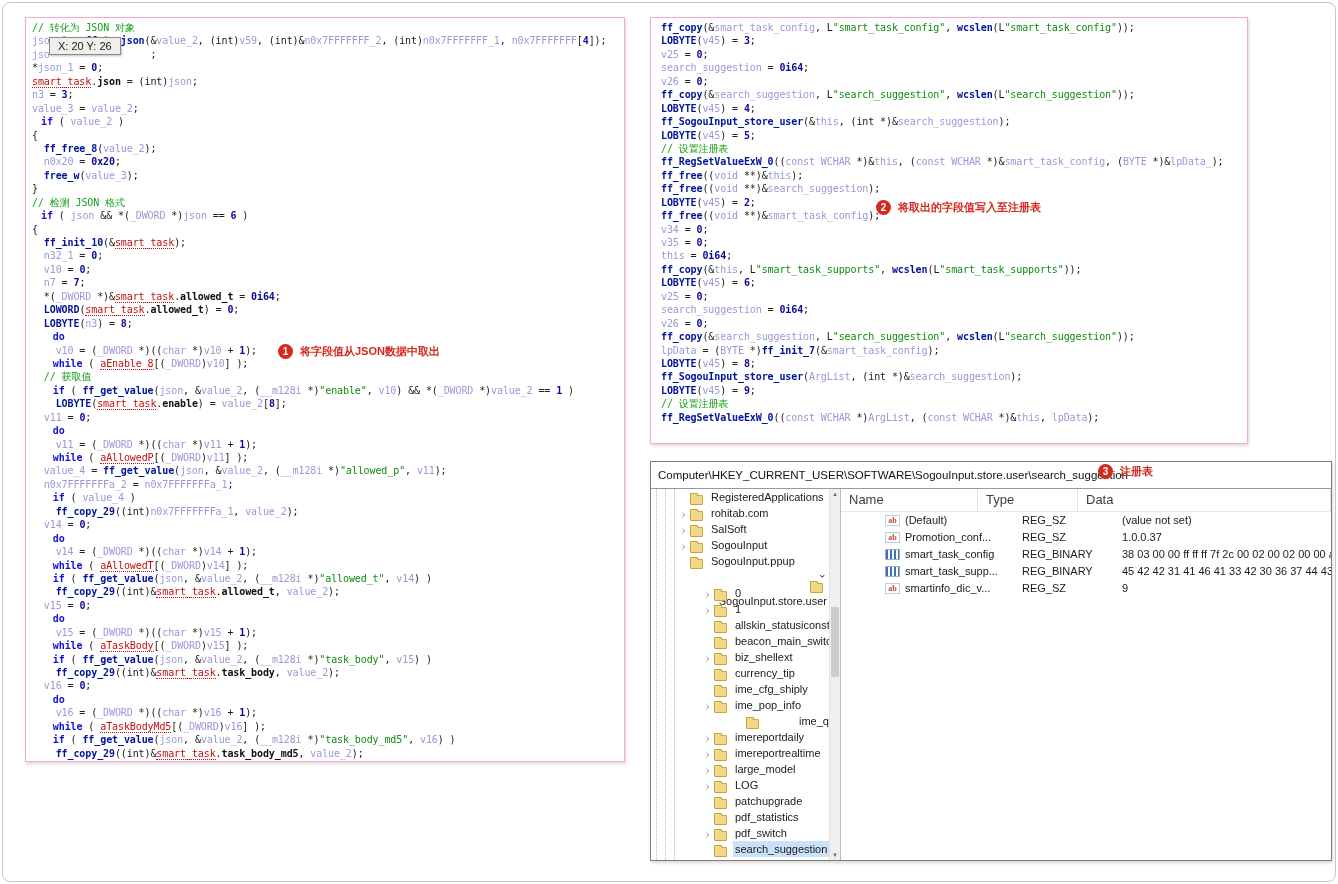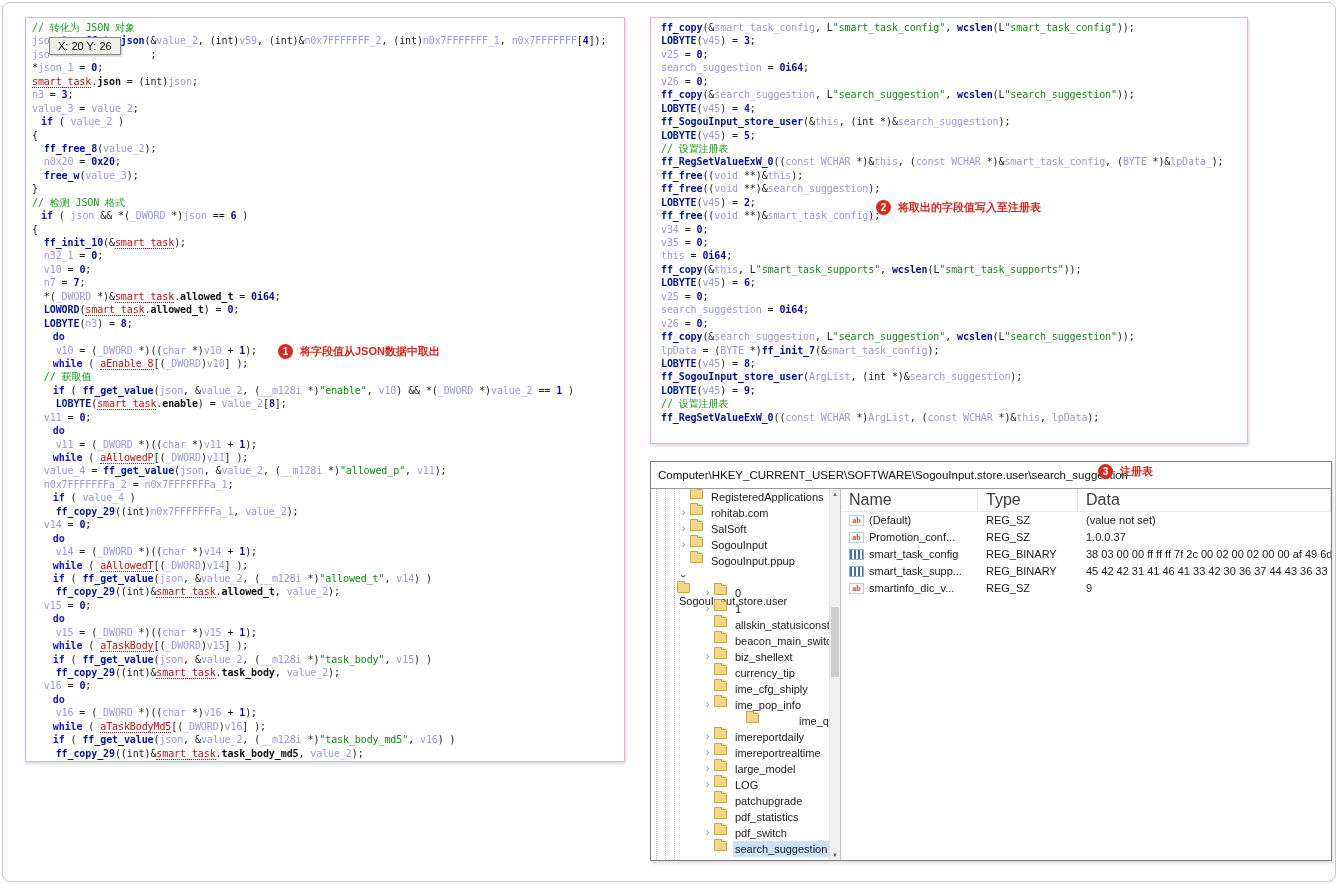--- a/index.html
+++ b/index.html
@@ -51,21 +51,21 @@
     height:26px;line-height:26px;border-bottom:1px solid #9a9a9a;background:#fff;
     font-size:11.5px;color:#111;padding-left:7px;white-space:nowrap;
   }
   .reg-body{position:absolute;top:27px;left:0;right:0;bottom:0;display:flex;}
   .reg-tree{
     position:relative;width:178px;flex:none;overflow:hidden;background:#fff;
   }
   .tree-guide{position:absolute;top:0;bottom:0;width:0;border-left:1px dotted #b8b8b8;}
   .trow{
     position:relative;height:16px;line-height:16px;font-size:11px;color:#1a1a1a;
-    display:flex;align-items:flex-start;white-space:nowrap;z-index:2;
+    display:flex;align-items:flex-end;white-space:nowrap;z-index:2;
   }
   .chev{width:13px;flex:none;color:#8f8f8f;font-size:11px;text-align:center;line-height:14px;}
   .chev.expanded{color:#404040;transform:rotate(90deg);}
   .folder{
     width:13px;height:10px;background:#f3d987;border:1px solid #c9a53e;border-radius:1px;
     position:relative;flex:none;margin-right:6px;box-sizing:border-box;
   }
   .folder::before{
     content:"";position:absolute;top:-3px;left:-1px;width:6px;height:2px;background:#f3d987;
     border:1px solid #c9a53e;border-bottom:none;border-radius:1px 1px 0 0;
@@ -73,26 +73,26 @@
   .tlabel{padding:0 2px;}
   .trow.selected .tlabel{background:#c9e2f9;}
   .reg-scroll{
     width:10px;flex:none;background:#f0f0f0;border-left:1px solid #e2e2e2;position:relative;
   }
   .scroll-arrow{position:absolute;left:0;width:10px;height:10px;color:#6d6d6d;font-size:6px;line-height:10px;text-align:center;}
   .scroll-thumb{position:absolute;left:1px;width:8px;background:#cdcdcd;border-radius:1px;}
   .reg-values{flex:1;border-left:1px solid #bdbdbd;position:relative;overflow:hidden;background:#fff;}
   .vheader{
     display:grid;grid-template-columns:137px 100px 1fr;height:22px;line-height:22px;
-    font-size:16px;color:#3c3c3c;border-bottom:1px solid #e8e8e8;
+    font-size:13px;color:#3c3c3c;border-bottom:1px solid #e8e8e8;
   }
   .vheader .hcell{padding-left:8px;border-right:1px solid #e3e3e3;}
   .vrow{
     display:grid;grid-template-columns:137px 100px 1fr;height:17px;line-height:17px;
-    font-size:11px;color:#1a1a1a;white-space:nowrap;
+    font-size:11px;color:#1a1a1a;white-space:nowrap;margin-left:36px;
   }
   .vcell{padding-left:8px;overflow:hidden;}
   .vcell.name{display:flex;align-items:center;gap:5px;}
   .icon-ab{
     width:15px;height:11px;border:1px solid #b9cfe4;background:#fff;color:#c9463a;
     font-size:8px;font-weight:bold;line-height:10px;text-align:center;flex:none;
     font-family:"Liberation Serif",serif;box-sizing:border-box;
   }
   .icon-bin{
     width:15px;height:11px;border:1px solid #9ab0d0;flex:none;box-sizing:border-box;

